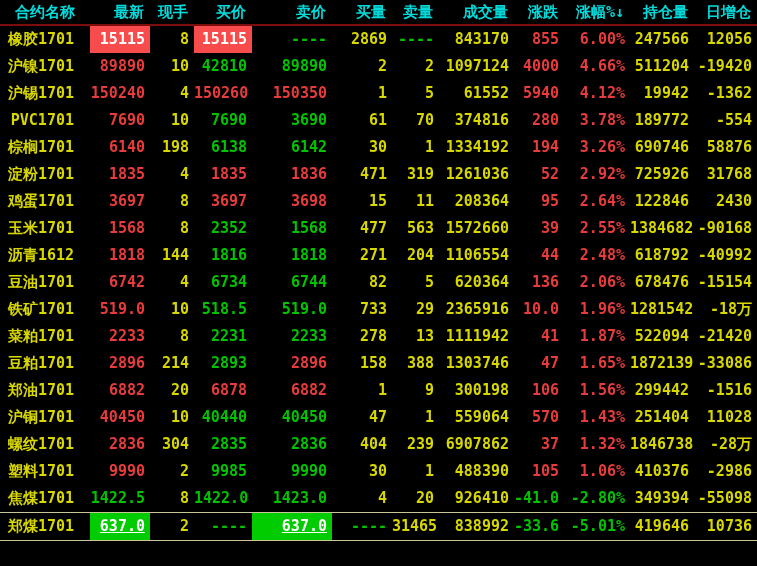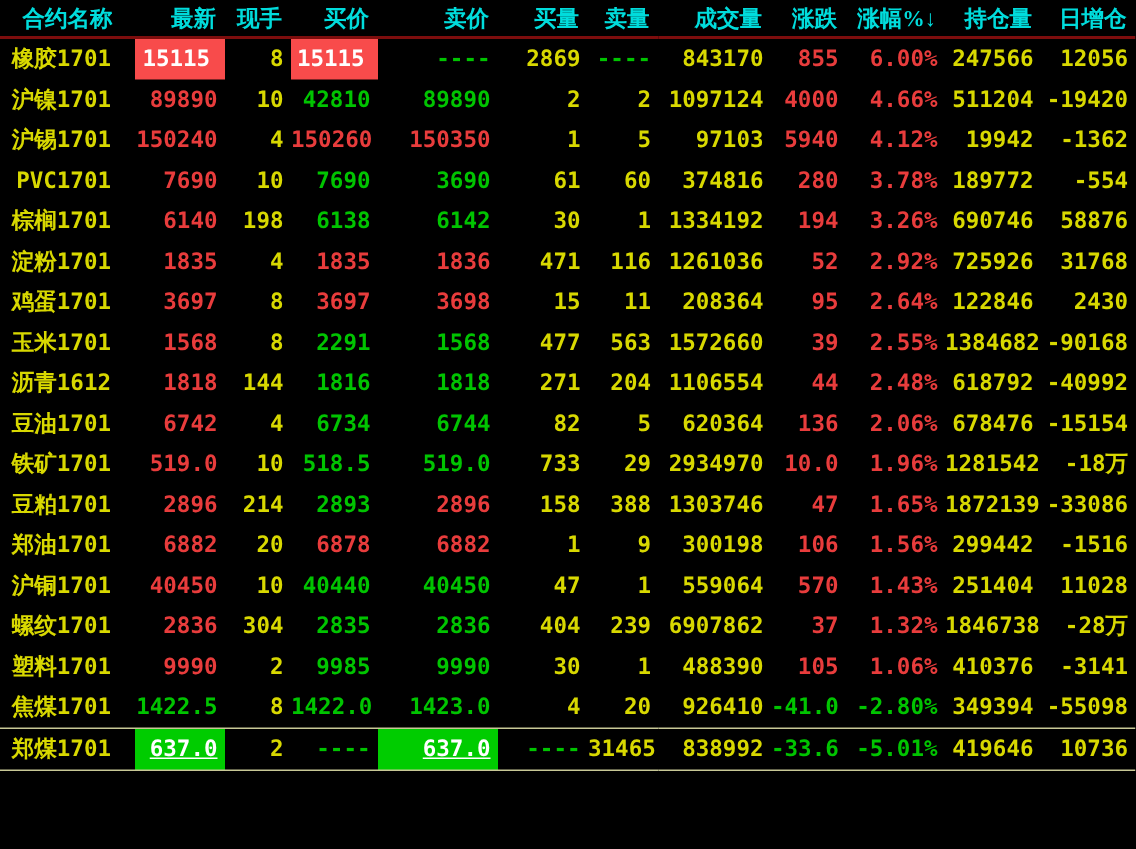--- a/index.html
+++ b/index.html
@@ -2,32 +2,32 @@
 <html style="--bg: #000000; --header_text: #00dcdc; --header_divider: #7d0d0d; --neutral: #d8d800; --up: #e83c3c; --down: #00c400; --limit_up_bg: #f84b4b; --limit_down_bg: #00cc00; --limit_text: #ffffff; --selected_border: #c8c896;"><head>
 <meta charset="utf-8">
 <style>
   html,body{margin:0;padding:0;background:#000;width:757px;height:566px;overflow:hidden;}
   body{font-family:"DejaVu Sans Mono","DejaVu Sans","Liberation Sans",sans-serif;}
   table{border-collapse:collapse;table-layout:fixed;width:757px;background:var(--bg);}
   col.c1{width:90px}col.c2{width:60px}col.c3{width:44px}col.c4{width:58px}
   col.c5{width:80px}col.c6{width:60px}col.c7{width:47px}col.c8{width:75px}
   col.c9{width:50px}col.c10{width:66px}col.c11{width:64px}col.c12{width:63px}
   th{height:24px;color:var(--header_text);font-size:15px;font-weight:bold;
-     text-align:right;padding:0 6px 0 0;white-space:nowrap;overflow:hidden;font-family:Liberation Serif, serif;}
+     text-align:right;padding:0 6px 0 0;white-space:nowrap;overflow:hidden;}
   thead tr{border-bottom:2px solid var(--header_divider);}
   th:first-child{text-align:center;padding:0;}
   td{height:27px;font-size:15px;font-weight:bold;text-align:right;
      padding:0 5px 0 0;white-space:nowrap;overflow:hidden;line-height:27px;}
   td:first-child{padding-right:16px;}
   tr.selected{border-top:1px solid var(--selected_border);
               border-bottom:1px solid var(--selected_border);}
   .y{color:var(--neutral);}
   .r{color:var(--up);}
   .g{color:var(--down);}
-  .hr{background:var(--limit_up_bg);color:var(--limit_text);text-align:center;}
+  .hr{background:var(--limit_up_bg);color:var(--limit_text);}
   .hg{background:var(--limit_down_bg);color:var(--limit_text);text-decoration:underline;}
 </style>
 </head>
 <body>
 
 <table>
   <colgroup>
     <col class="c1">
       <col class="c2">
       <col class="c3">
@@ -87,34 +87,34 @@
         <td class="y">-19420</td>
       </tr>
       <tr>
         <td class="y">沪锡1701</td>
         <td class="r">150240</td>
         <td class="y">4</td>
         <td class="r">150260</td>
         <td class="r">150350</td>
         <td class="y">1</td>
         <td class="y">5</td>
-        <td class="y">97103</td>
+        <td class="y">61552</td>
         <td class="r">5940</td>
         <td class="r">4.12%</td>
         <td class="y">19942</td>
         <td class="y">-1362</td>
       </tr>
       <tr>
         <td class="y">PVC1701</td>
         <td class="r">7690</td>
         <td class="y">10</td>
         <td class="g">7690</td>
         <td class="g">3690</td>
         <td class="y">61</td>
-        <td class="y">60</td>
+        <td class="y">70</td>
         <td class="y">374816</td>
         <td class="r">280</td>
         <td class="r">3.78%</td>
         <td class="y">189772</td>
         <td class="y">-554</td>
       </tr>
       <tr>
         <td class="y">棕榈1701</td>
         <td class="r">6140</td>
         <td class="y">198</td>
@@ -128,21 +128,21 @@
         <td class="y">690746</td>
         <td class="y">58876</td>
       </tr>
       <tr>
         <td class="y">淀粉1701</td>
         <td class="r">1835</td>
         <td class="y">4</td>
         <td class="r">1835</td>
         <td class="r">1836</td>
         <td class="y">471</td>
-        <td class="y">116</td>
+        <td class="y">319</td>
         <td class="y">1261036</td>
         <td class="r">52</td>
         <td class="r">2.92%</td>
         <td class="y">725926</td>
         <td class="y">31768</td>
       </tr>
       <tr>
         <td class="y">鸡蛋1701</td>
         <td class="r">3697</td>
         <td class="y">8</td>
@@ -153,21 +153,21 @@
         <td class="y">208364</td>
         <td class="r">95</td>
         <td class="r">2.64%</td>
         <td class="y">122846</td>
         <td class="y">2430</td>
       </tr>
       <tr>
         <td class="y">玉米1701</td>
         <td class="r">1568</td>
         <td class="y">8</td>
-        <td class="g">2291</td>
+        <td class="g">2352</td>
         <td class="g">1568</td>
         <td class="y">477</td>
         <td class="y">563</td>
         <td class="y">1572660</td>
         <td class="r">39</td>
         <td class="r">2.55%</td>
         <td class="y">1384682</td>
         <td class="y">-90168</td>
       </tr>
       <tr>
@@ -199,25 +199,39 @@
         <td class="y">-15154</td>
       </tr>
       <tr>
         <td class="y">铁矿1701</td>
         <td class="r">519.0</td>
         <td class="y">10</td>
         <td class="g">518.5</td>
         <td class="g">519.0</td>
         <td class="y">733</td>
         <td class="y">29</td>
-        <td class="y">2934970</td>
+        <td class="y">2365916</td>
         <td class="r">10.0</td>
         <td class="r">1.96%</td>
         <td class="y">1281542</td>
         <td class="y">-18万</td>
+      </tr>
+      <tr>
+        <td class="y">菜粕1701</td>
+        <td class="r">2233</td>
+        <td class="y">8</td>
+        <td class="g">2231</td>
+        <td class="g">2233</td>
+        <td class="y">278</td>
+        <td class="y">13</td>
+        <td class="y">1111942</td>
+        <td class="r">41</td>
+        <td class="r">1.87%</td>
+        <td class="y">522094</td>
+        <td class="y">-21420</td>
       </tr>
       <tr>
         <td class="y">豆粕1701</td>
         <td class="r">2896</td>
         <td class="y">214</td>
         <td class="g">2893</td>
         <td class="r">2896</td>
         <td class="y">158</td>
         <td class="y">388</td>
         <td class="y">1303746</td>
@@ -273,21 +287,21 @@
         <td class="r">9990</td>
         <td class="y">2</td>
         <td class="g">9985</td>
         <td class="g">9990</td>
         <td class="y">30</td>
         <td class="y">1</td>
         <td class="y">488390</td>
         <td class="r">105</td>
         <td class="r">1.06%</td>
         <td class="y">410376</td>
-        <td class="y">-3141</td>
+        <td class="y">-2986</td>
       </tr>
       <tr>
         <td class="y">焦煤1701</td>
         <td class="g">1422.5</td>
         <td class="y">8</td>
         <td class="g">1422.0</td>
         <td class="g">1423.0</td>
         <td class="y">4</td>
         <td class="y">20</td>
         <td class="y">926410</td>

